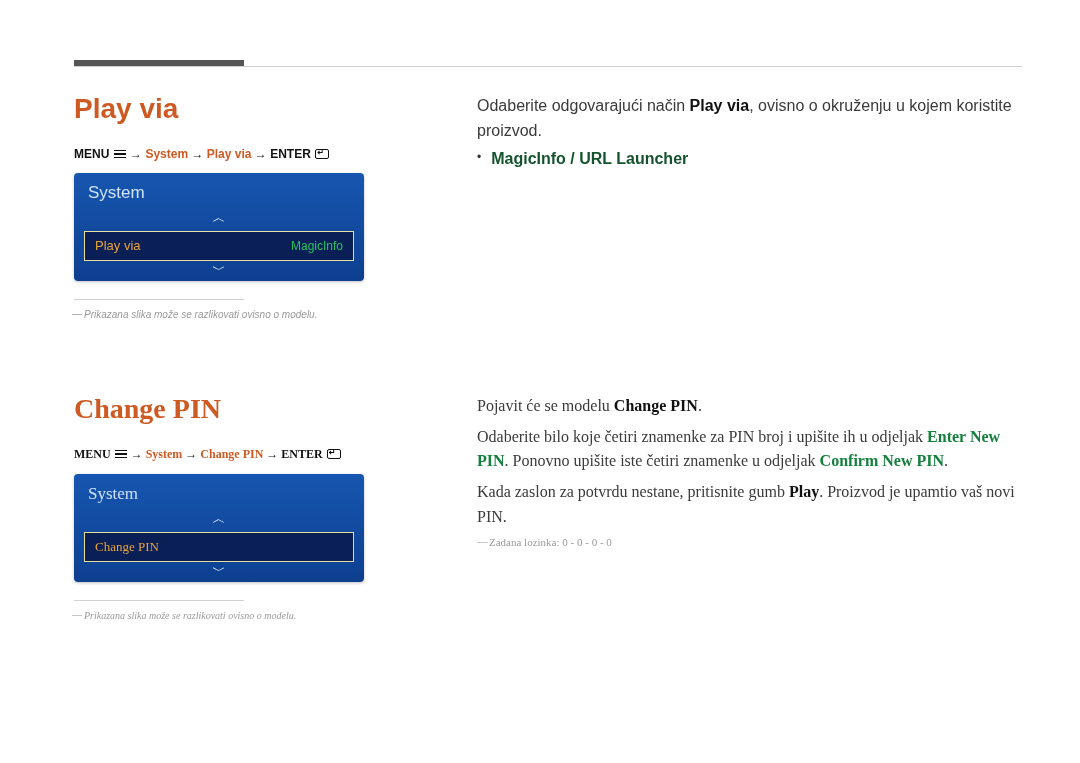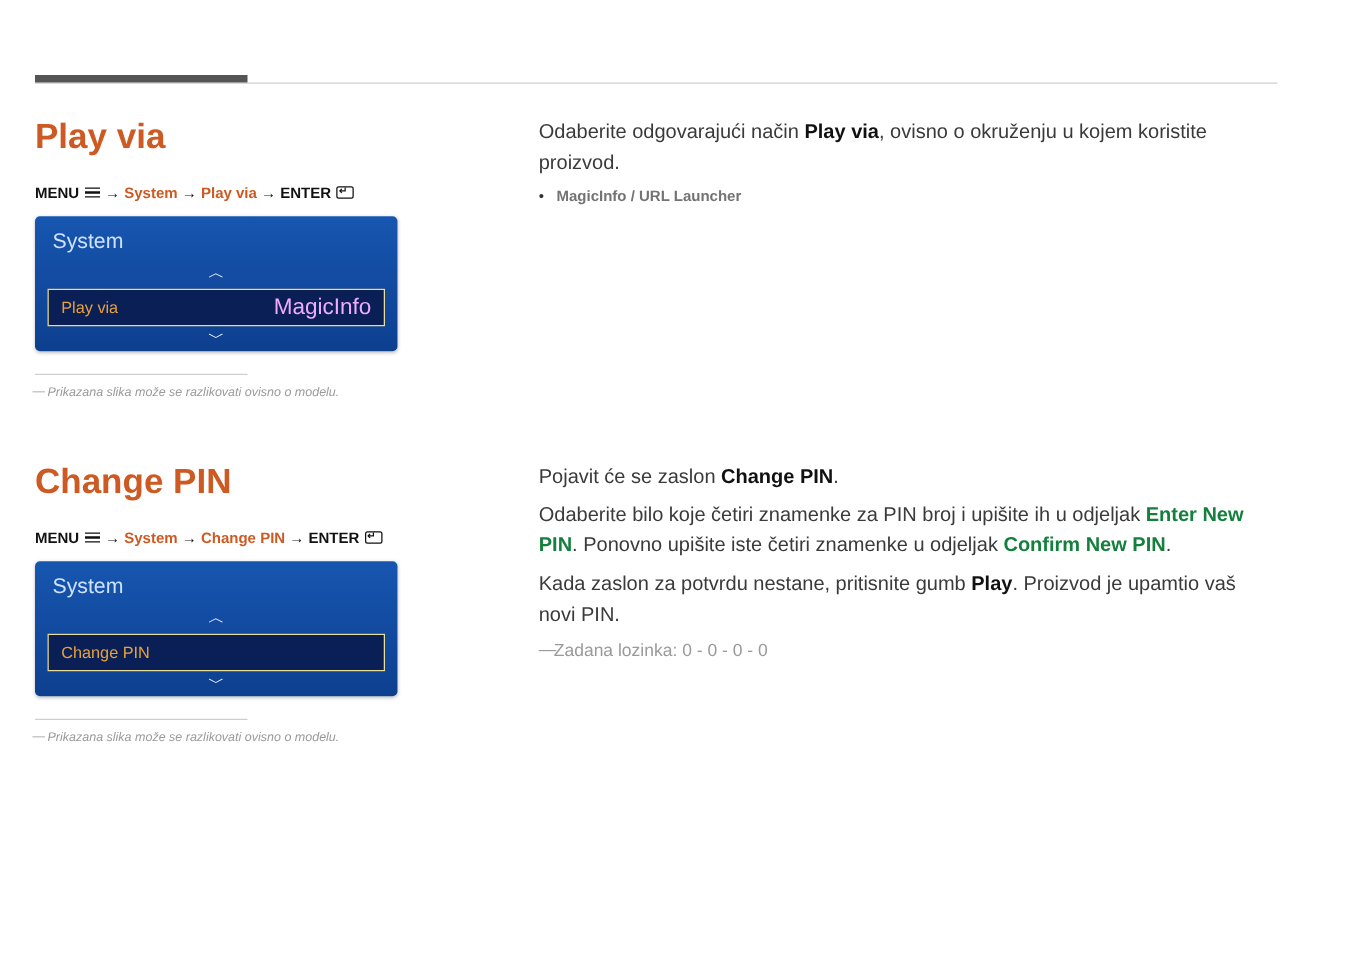--- a/index.html
+++ b/index.html
@@ -1,17 +1,17 @@
 <!DOCTYPE html>
 <html><head>
   <meta charset="utf-8">
   <style>
     * { margin: 0; padding: 0; box-sizing: border-box; }
     html, body { width: 1080px; height: 763px; font-family: Arial, Helvetica, sans-serif; background: #fff; color: #333; }
-    .page { padding: 60px 58px 40px 28px; }
+    .page { padding: 60px 58px 40px 74px; }
     .rule-wrap { position: relative; height: 12px; margin-bottom: 22px; }
     .rule-full { position: absolute; left: 0; right: 0; top: 6px; height: 1px; background: #cfcfcf; }
     .rule-accent { position: absolute; left: 0; top: 0; width: 170px; height: 6px; background: #555; }
     .cols { display: flex; gap: 48px; }
     .left { width: 355px; flex: none; }
     .right { flex: 1; }
     h2.section { font-size: 28px; font-weight: 600; color: #cc5a22; margin-bottom: 22px; line-height: 1.1; }
     .breadcrumb { font-size: 12px; color: #111; margin-bottom: 12px; font-weight: 700; }
     .breadcrumb .link { color: #cc5a22; font-weight: 700; }
     .breadcrumb .glyph { display: inline-block; font-weight: 400; }
@@ -19,36 +19,36 @@
     .menu-icon span { display:block; height:1.5px; background:#111; margin-bottom:2px; }
     .menu-icon span:last-child{margin-bottom:0;}
     .enter-icon { display:inline-block; width:14px; height:10px; border:1px solid #111; border-radius:2px; position:relative; top:1px; margin:0 1px; }
     .enter-icon::after{content:"↵"; font-size:8px; position:absolute; left:1px; top:-2px;}
 
     .osd { width: 290px; border-radius: 4px; overflow: hidden; background: linear-gradient(#1756b0, #0d3f8f); box-shadow: 0 1px 3px rgba(0,0,0,.25); margin-bottom: 18px; }
     .osd-title { color: #cfe2ff; font-size: 17px; padding: 10px 14px 8px; }
     .osd-chevron { text-align: center; color: #fff; font-size: 13px; height: 18px; line-height: 14px; }
     .osd-row { margin: 2px 10px; height: 30px; background: #0a1f55; border: 1px solid #eadf9a; display: flex; align-items: center; justify-content: space-between; padding: 0 10px; }
     .osd-row .label { color: #e9a23a; font-size: 13px; }
-    .osd-row .value { color: #f0abfc; font-size: 18px; }
+    .osd-row .value { color: #22c55e; font-size: 12px; }
 
     .left-sep { width: 170px; height: 1px; background: #d0d0d0; margin: 6px 0 8px; }
     .footnote { font-size: 10px; color: #9a9a9a; font-style: italic; line-height: 1.4; padding-left: 10px; position: relative; }
     .footnote::before { content: "―"; position: absolute; left: -2px; top: -1px; color: #9a9a9a; }
 
     .right p { font-size: 16px; line-height: 1.55; color: #3a3a3a; margin-bottom: 6px; }
     .right .bold { font-weight: 700; color: #111; }
     .right .bullet-row { display: flex; gap: 10px; margin-top: 6px; }
     .right .bullet-row .dot { font-size: 12px; color:#333; }
-    .right .bullet-row .opt { font-size: 12px; font-weight: 700; color: #737373; }
+    .right .bullet-row .opt { font-size: 16px; font-weight: 700; color: #14532d; }
     .right .orange { color: #15803d; font-weight: 700; }
-    .right .grey-note { font-size: 14px; color: #9a9a9a; margin-top: 4px; padding-left:12px; position:relative;}
+    .right .grey-note { font-size: 11px; color: #9a9a9a; margin-top: 4px; padding-left:12px; position:relative;}
     .right .grey-note::before{content:"―"; position:absolute; left:0; top:-1px;}
 
-    .section2 { margin-top: 48px; }
+    .section2 { margin-top: 72px; font-family: Liberation Serif, serif; }
   </style>
 </head>
 <body>
 
 <div class="page">
   <div class="rule-wrap">
     <div class="rule-full"></div>
     <div class="rule-accent"></div>
   </div>
 
@@ -117,21 +117,21 @@
         </div>
         <div class="osd-chevron">﹀</div>
       </div>
 
       <div class="left-sep"></div>
       <div class="footnote">Prikazana slika može se razlikovati ovisno o modelu.</div>
     </div>
 
     <div class="right">
       <p>
-        <span>Pojavit će se zaslon </span><span class="bold">Change PIN</span><span>.</span>
+        <span>Pojavit će se modelu </span><span class="bold">Change PIN</span><span>.</span>
       </p>
       <p>
         <span>Odaberite bilo koje četiri znamenke za PIN broj i upišite ih u odjeljak </span><span class="orange">Enter New PIN</span><span>. Ponovno upišite iste četiri znamenke u odjeljak </span><span class="orange">Confirm New PIN</span><span>.</span>
       </p>
       <p>
         <span>Kada zaslon za potvrdu nestane, pritisnite gumb </span><span class="bold">Play</span><span>. Proizvod je upamtio vaš novi PIN.</span>
       </p>
       <div class="grey-note">Zadana lozinka: 0 - 0 - 0 - 0</div>
     </div>
   </div>

